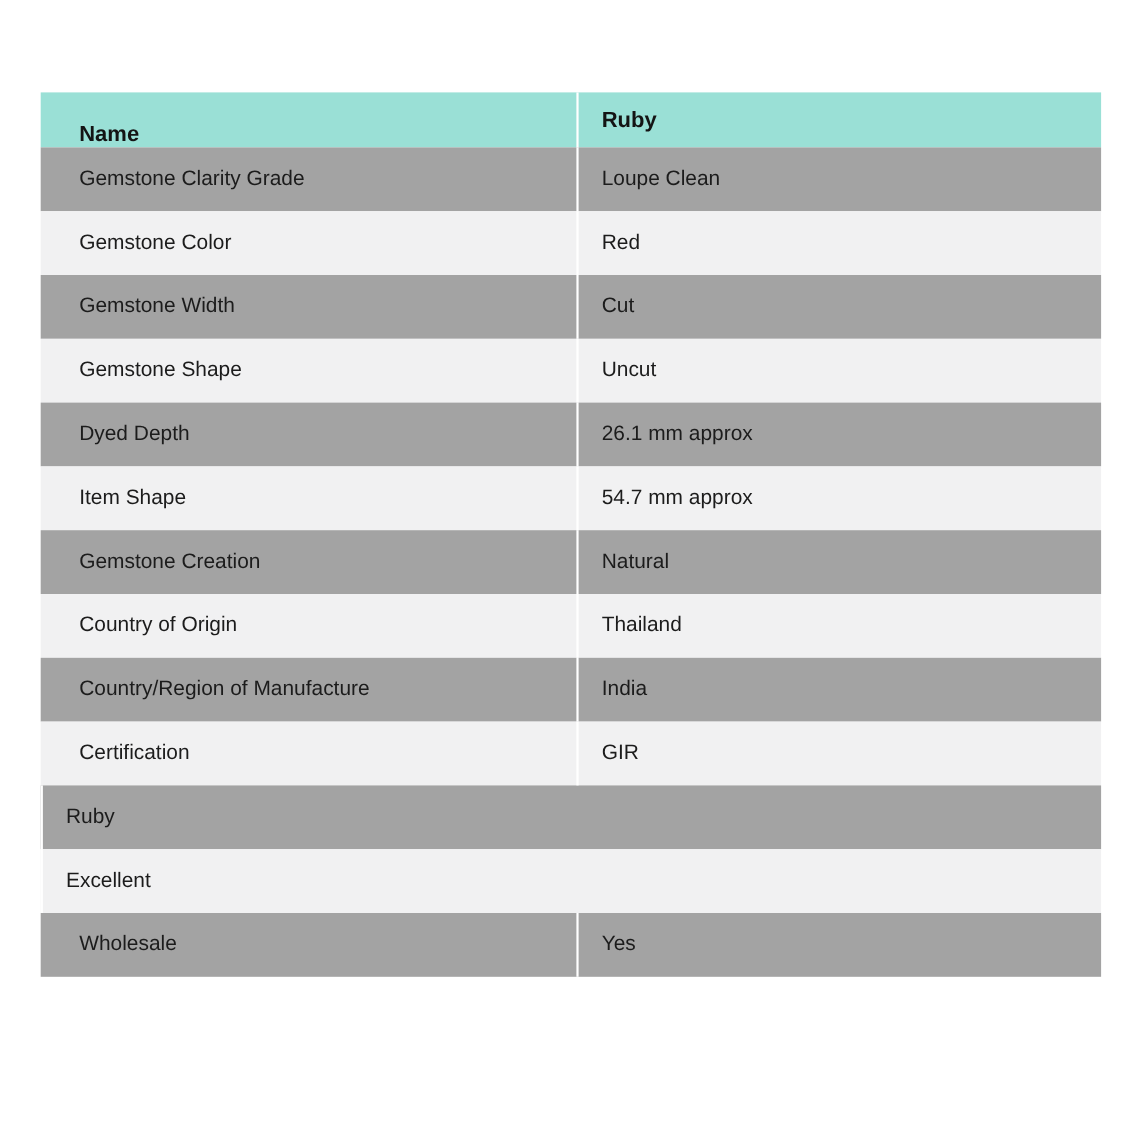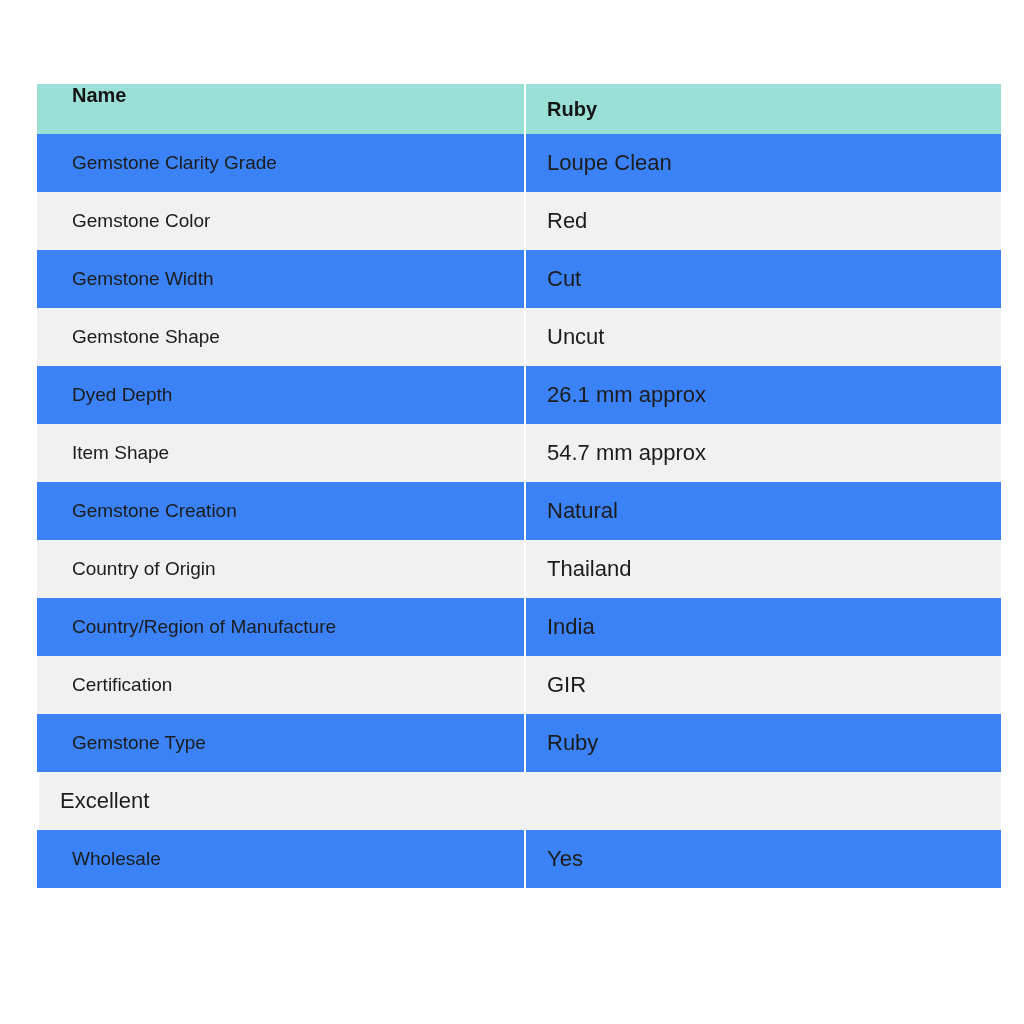--- a/index.html
+++ b/index.html
@@ -14,46 +14,46 @@
     position: absolute;
     left: 37px;
     top: 84px;
     width: 964px;
     border-collapse: collapse;
   }
   .header-row {
     display: flex;
     height: 50px;
     background: #9ae0d6;
-    align-items: flex-start;
+    align-items: flex-end;
   }
   .header-cell {
     font-size: 20px;
     font-weight: 600;
     color: #141414;
   }
   .row {
     display: flex;
     height: 58px;
     align-items: center;
-    background: #3b82f6;
+    background: #a3a3a3;
   }
   .row:nth-child(even) {
     background: #f1f1f2;
   }
   .cell-name {
     width: 487px;
     padding-left: 35px;
     flex: 0 0 487px;
     font-size: 19px;
   }
   .cell-value {
     flex: 1;
     padding-left: 21px;
-    font-size: 22px;
+    font-size: 19px;
     border-left: 2px solid #ffffff;
     align-self: stretch;
     display: flex;
     align-items: center;
   }
   .header-row .cell-name,
   .header-row .cell-value {
     font-size: 20px;
     font-weight: 600;
   }
@@ -113,21 +113,20 @@
     <div class="cell-name">Country/Region of Manufacture</div>
     <div class="cell-value">India</div>
   </div>
 
   <div class="row">
     <div class="cell-name">Certification</div>
     <div class="cell-value">GIR</div>
   </div>
 
   <div class="row">
-    <div class="cell-name">Gemstone Type</div>
     <div class="cell-value">Ruby</div>
   </div>
 
   <div class="row">
     <div class="cell-value">Excellent</div>
   </div>
 
   <div class="row">
     <div class="cell-name">Wholesale</div>
     <div class="cell-value">Yes</div>

